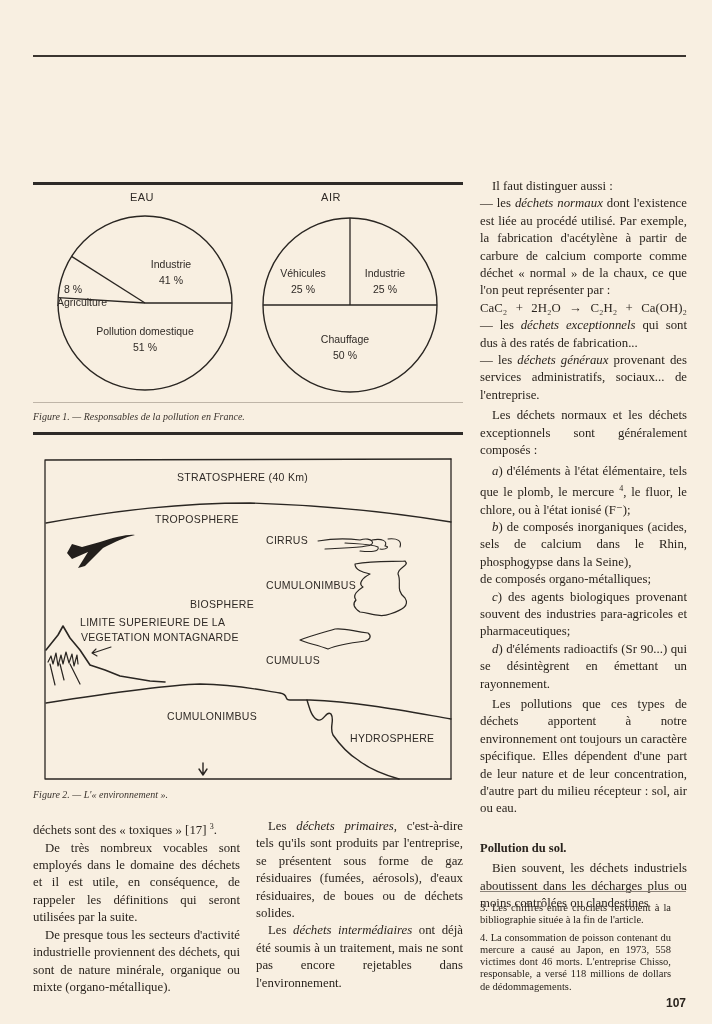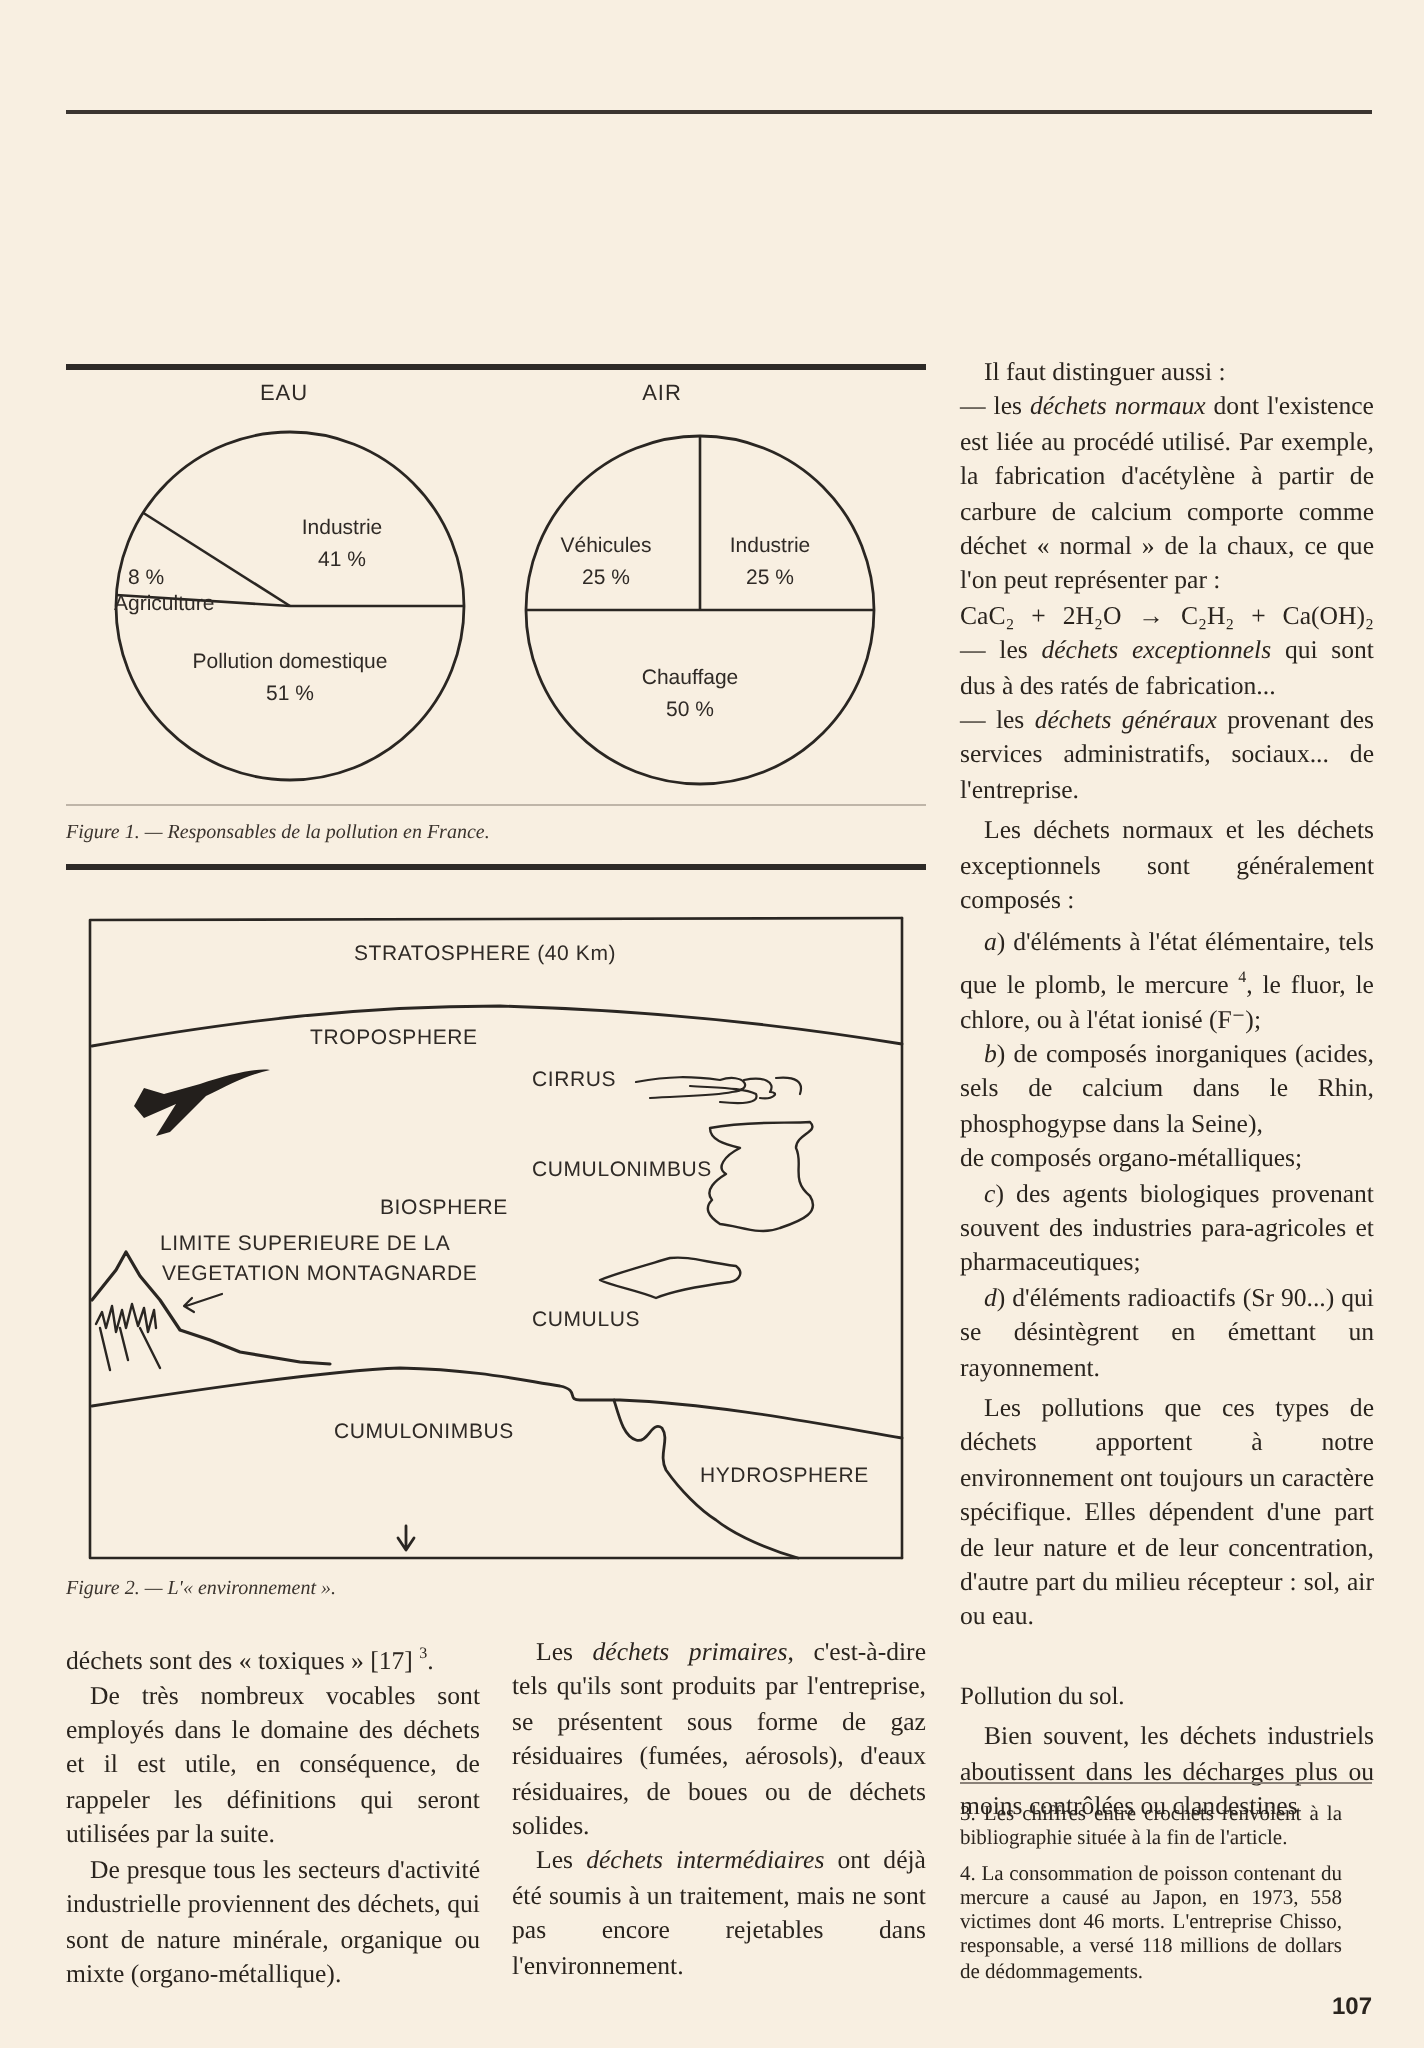--- a/index.html
+++ b/index.html
@@ -19,21 +19,21 @@
   .sans { font-family: "Liberation Sans", "DejaVu Sans", sans-serif; }
   .pie-title { font-size: 11px; letter-spacing: 0.5px; color: #2f2a26; text-align: center; width: 80px; }
   .pie-label { font-size: 10.5px; color: #2f2a26; text-align: center; line-height: 16px; }
 
   .caption { font-size: 10px; font-style: italic; color: #3a332d; }
 
   .col { font-size: 12.8px; line-height: 17.4px; text-align: justify; }
   .col p { margin: 0; }
   .indent { text-indent: 12px; }
   .gap { margin-top: 3px !important; }
-  .heading { font-weight: normal; font-size: 12.5px; }
+  .heading { font-weight: bold; font-size: 12.5px; }
   .fn { font-size: 10.5px; line-height: 12.3px; text-align: justify; }
   .fn p { margin: 0 16px 5px 0; }
   .pageno { font-family: "Liberation Sans", sans-serif; font-weight: bold; font-size: 12px; }
   .diag-text { font-family: "Liberation Sans", sans-serif; font-size: 10.5px; color: #2f2a26; letter-spacing: 0.3px; white-space: nowrap; }
   sub, sup { font-size: 8px; }
 </style>
 </head>
 <body>
 
 <div class="abs rule-top"></div>

